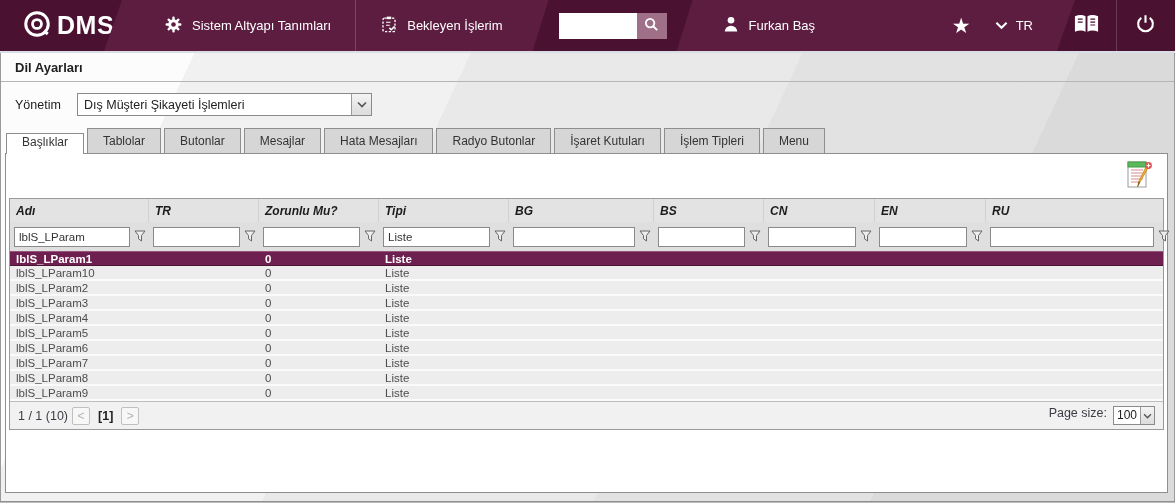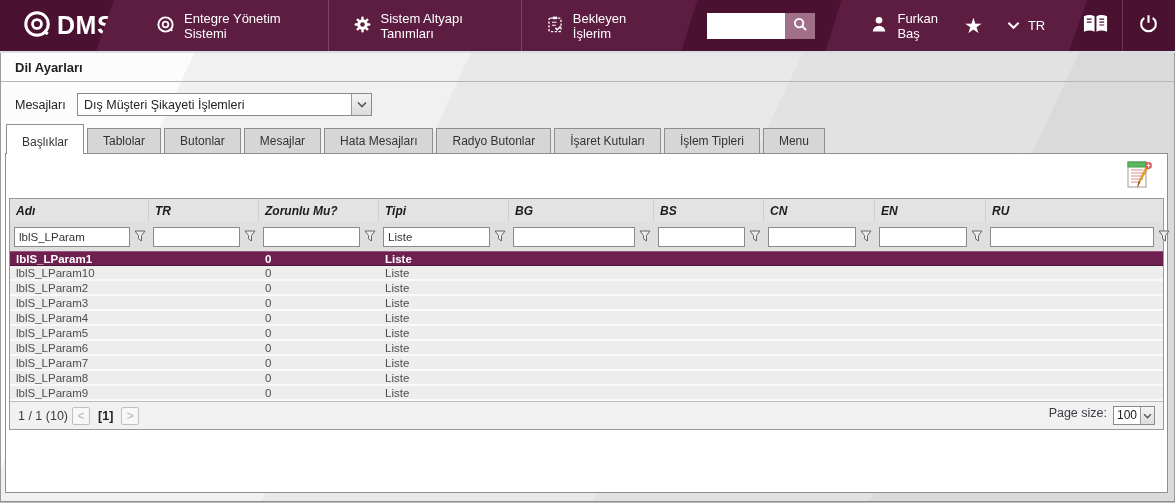--- a/index.html
+++ b/index.html
@@ -44,21 +44,21 @@
   .select-box { width:295px; height:23px; background:#fff; border:1px solid #8a8a8a;
     display:flex; align-items:center; cursor:pointer; }
   .select-box .sel-text { flex:1; font-size:12.5px; color:#222; padding:0 6px; white-space:nowrap; overflow:hidden; }
   .sel-btn { width:20px; height:21px; background:linear-gradient(#f4f4f4,#dcdcdc); border-left:1px solid #9a9a9a;
     display:flex; align-items:center; justify-content:center; }
 
   
   .tabs { display:flex; gap:3px; padding-left:5px; height:26px; align-items:flex-end; }
   .tab { font-size:12px; color:#333; background:#d6d6d6; border:1px solid #8e8e8e; border-bottom:none;
     padding:5px 15px 5px; cursor:pointer; position:relative; }
-  .tab.active { background:#fff; z-index:3; padding-top:10px; margin-bottom:-1px; }
+  .tab.active { background:#fff; z-index:3; padding-top:1px; margin-bottom:-1px; }
 
   
   .panel { margin:0 6px 0 4px; background:#fff; border:1px solid #8e8e8e; height:340px; position:relative; z-index:2; }
   .toolbar { height:44px; display:flex; align-items:center; justify-content:flex-end; padding-right:12px; }
   .tool-icon { cursor:pointer; }
   .grid { margin:0 3px; border:1px solid #9a9a9a; font-size:11.5px; }
   .grow { display:flex; align-items:stretch; }
   .c1{width:139px} .c2{width:110px} .c3{width:120px} .c4{width:130px} .c5{width:145px}
   .c6{width:110px} .c7{width:111px} .c8{width:111px} .c9{flex:1}
   .ghead { background:#e3e3e3; height:23px;font-style:italic; }
@@ -97,30 +97,20 @@
         <circle cx="12" cy="12" r="3.6" stroke-width="2.2"></circle>
         <path d="M17.5 17.5 L20.6 20" stroke-width="2.4"></path>
       </svg>
     </span>
     <span class="logo-text">DMS</span>
   </div>
 
   <div class="nav-items">
     <div class="nav-item">
       <span>
-        <svg width="19" height="19" viewBox="0 0 24 24" fill="none" stroke="#fff">
-          <circle cx="12" cy="12" r="9" stroke-width="2.4"></circle>
-          <circle cx="12" cy="12" r="3.6" stroke-width="2.2"></circle>
-          <path d="M17.5 17.5 L20.6 20" stroke-width="2.4"></path>
-        </svg>
-      </span>
-      <span>Entegre Yönetim Sistemi</span>
-    </div>
-    <div class="nav-item">
-      <span>
         <svg width="19" height="19" viewBox="0 0 24 24">
           <g fill="#fff">
             <rect x="10.5" y="2" width="3" height="20" rx="1.2"></rect>
             <rect x="10.5" y="2" width="3" height="20" rx="1.2" transform="rotate(45 12 12)"></rect>
             <rect x="10.5" y="2" width="3" height="20" rx="1.2" transform="rotate(90 12 12)"></rect>
             <rect x="10.5" y="2" width="3" height="20" rx="1.2" transform="rotate(135 12 12)"></rect>
             <circle cx="12" cy="12" r="6.6"></circle>
           </g>
           <circle cx="12" cy="12" r="2.9" fill="#5d1d40"></circle>
         </svg>
@@ -198,21 +188,21 @@
   </div>
 </div>
 
 <div class="window">
 
   <div class="titlebar">
     <h1>Dil Ayarları</h1>
   </div>
 
   <div class="module-row">
-    <span class="module-label">Mesajları</span>
+    <span class="module-label">Yönetim</span>
     <div class="select-box">
       <span class="sel-text">Dış Müşteri Şikayeti İşlemleri</span>
       <span class="sel-btn">
         <svg width="10" height="7" viewBox="0 0 10 7" fill="none" stroke="#555" stroke-width="1.6">
           <path d="M1 1.5 L5 5.5 L9 1.5"></path>
         </svg>
       </span>
     </div>
   </div>
 

